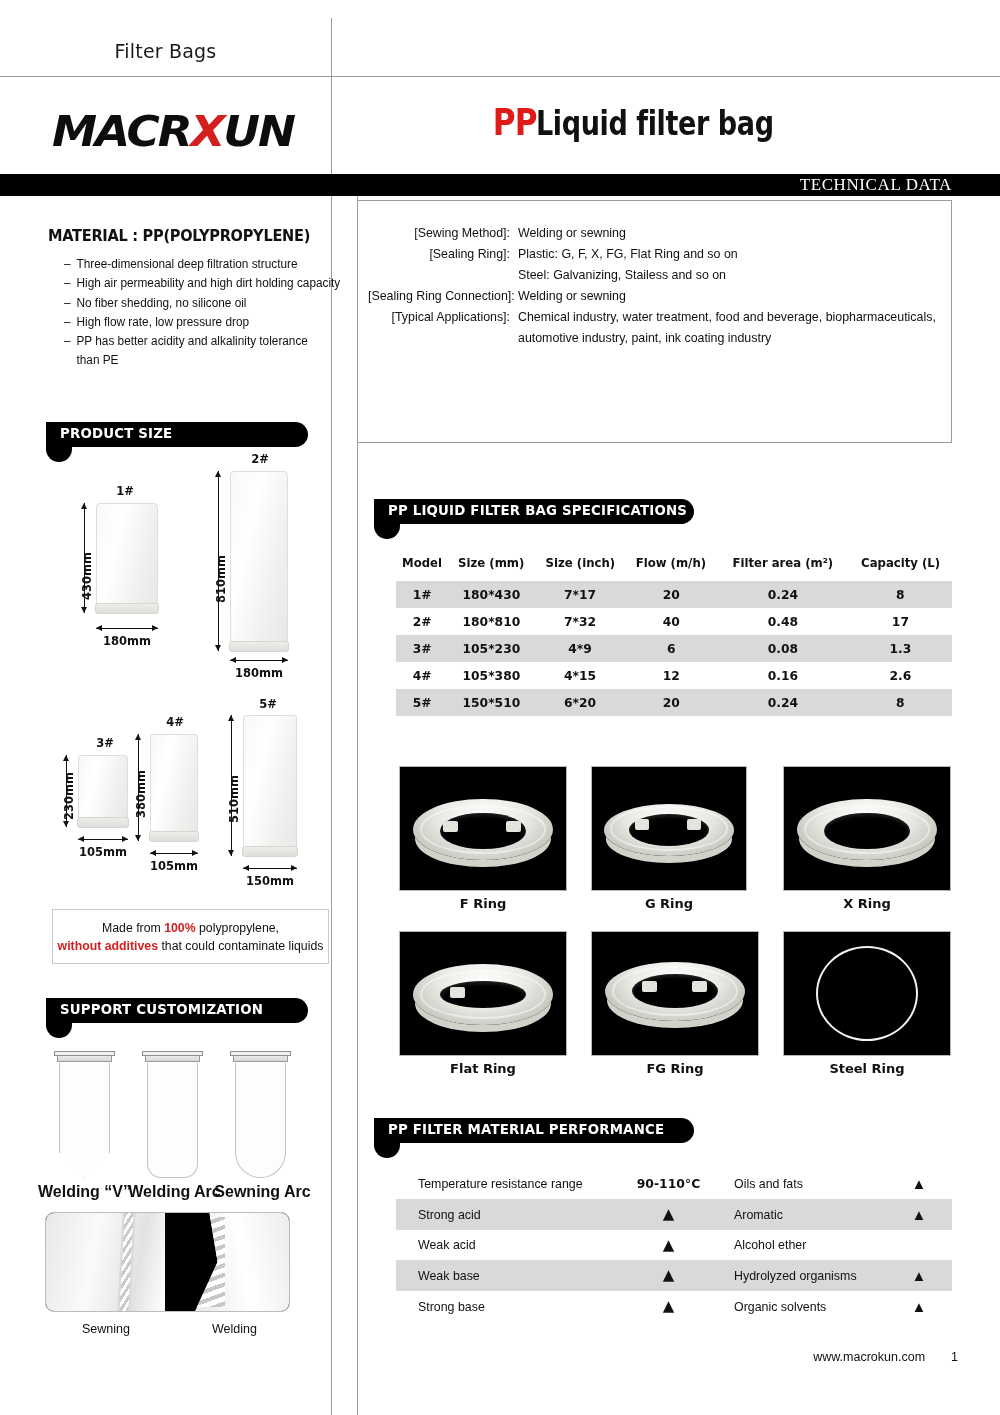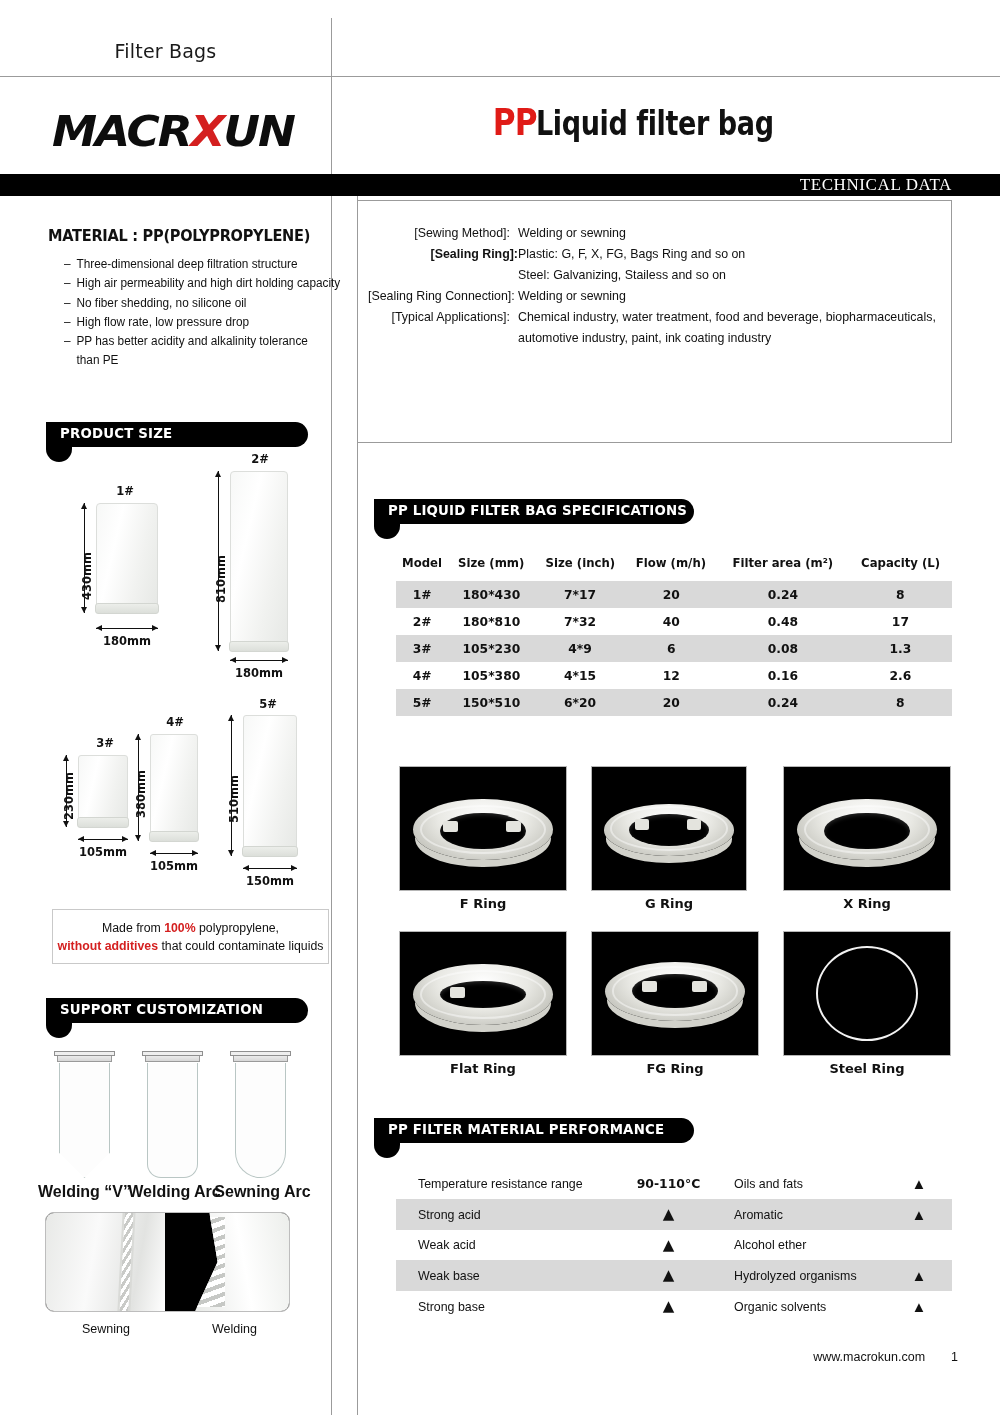--- a/index.html
+++ b/index.html
@@ -308,22 +308,22 @@
   <span>TECHNICAL DATA</span>
 </div>
 
 <div style="position:absolute;left:357px;top:200px;width:595px;height:243px;border:1px solid #9b9b9b;background:#fff;"></div>
 <div id="techdata" style="position:absolute;left:368px;top:223px;width:575px;">
     <div style="display: flex; line-height: 21px; font-size: 12.4px; white-space: nowrap;">
       <div style="width: 150px; text-align: right; padding-right: 8px; font-weight: 400;">[Sewing Method]:</div>
       <div>Welding or sewning</div>
     </div>
     <div style="display: flex; line-height: 21px; font-size: 12.4px; white-space: nowrap;">
-      <div style="width: 150px; text-align: right; font-weight: 700;">[Sealing Ring]:</div>
-      <div>Plastic: G, F, X, FG, Bags Ring and so on</div>
+      <div style="width: 150px; text-align: right; padding-right: 8px; font-weight: 400;">[Sealing Ring]:</div>
+      <div>Plastic: G, F, X, FG, Flat Ring and so on</div>
     </div>
     <div style="display: flex; line-height: 21px; font-size: 12.4px; white-space: nowrap;">
       <div style="width: 150px; text-align: right; padding-right: 8px; font-weight: 400;"></div>
       <div>Steel: Galvanizing, Stailess and so on</div>
     </div>
     <div style="display: flex; line-height: 21px; font-size: 12.4px; white-space: nowrap;">
       <div style="width: 150px; text-align: left; padding-right: 8px; font-weight: 400;">[Sealing Ring Connection]:</div>
       <div>Welding or sewning</div>
     </div>
     <div style="display: flex; line-height: 21px; font-size: 12.4px; white-space: nowrap;">

